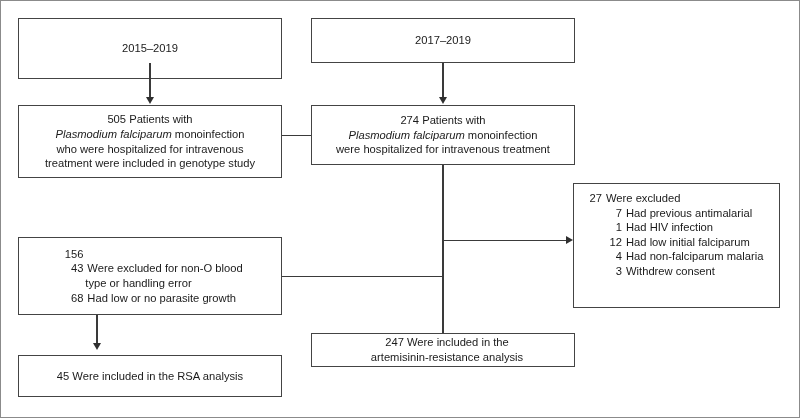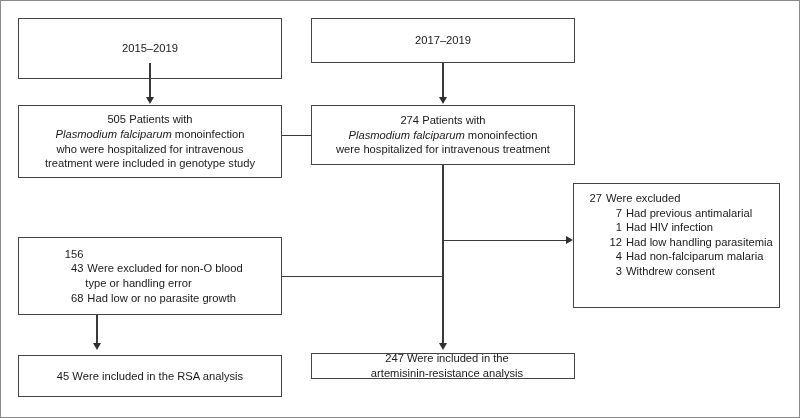--- a/index.html
+++ b/index.html
@@ -144,21 +144,21 @@
     <div class="row">
       <span class="num" style="width:40px;">7</span>
       <span class="txt">Had previous antimalarial</span>
     </div>
     <div class="row">
       <span class="num" style="width:40px;">1</span>
       <span class="txt">Had HIV infection</span>
     </div>
     <div class="row">
       <span class="num" style="width:40px;">12</span>
-      <span class="txt">Had low handling parasitemia</span>
+      <span class="txt">Had low initial falciparum</span>
     </div>
     <div class="row">
       <span class="num" style="width:40px;">4</span>
       <span class="txt">Had non-falciparum malaria</span>
     </div>
     <div class="row">
       <span class="num" style="width:40px;">3</span>
       <span class="txt">Withdrew consent</span>
     </div>
   </div>
@@ -182,18 +182,18 @@
 
   <div class="hline" style="left:282px; top:276px; width:161px;"></div>
 
   <div class="vline" style="left:96.4px; top:315px; height:28px;"></div>
   <div class="arrow-down" style="left:92.8px; top:343px;"></div>
 
   <div class="node" style="left:18px; top:355px; width:264px; height:42px;">
     <span class="ln">45 Were included in the RSA analysis</span>
   </div>
 
-  <div class="node" style="left:311px; top:353px; width:264px; height:26px;padding-left:12px;">
+  <div class="node" style="left:311px; top:333px; width:264px; height:34px;padding-left:12px;">
     <span class="ln">247 Were included in the</span>
     <span class="ln">artemisinin-resistance analysis</span>
   </div>
 
 </div>
 
 </body></html>

